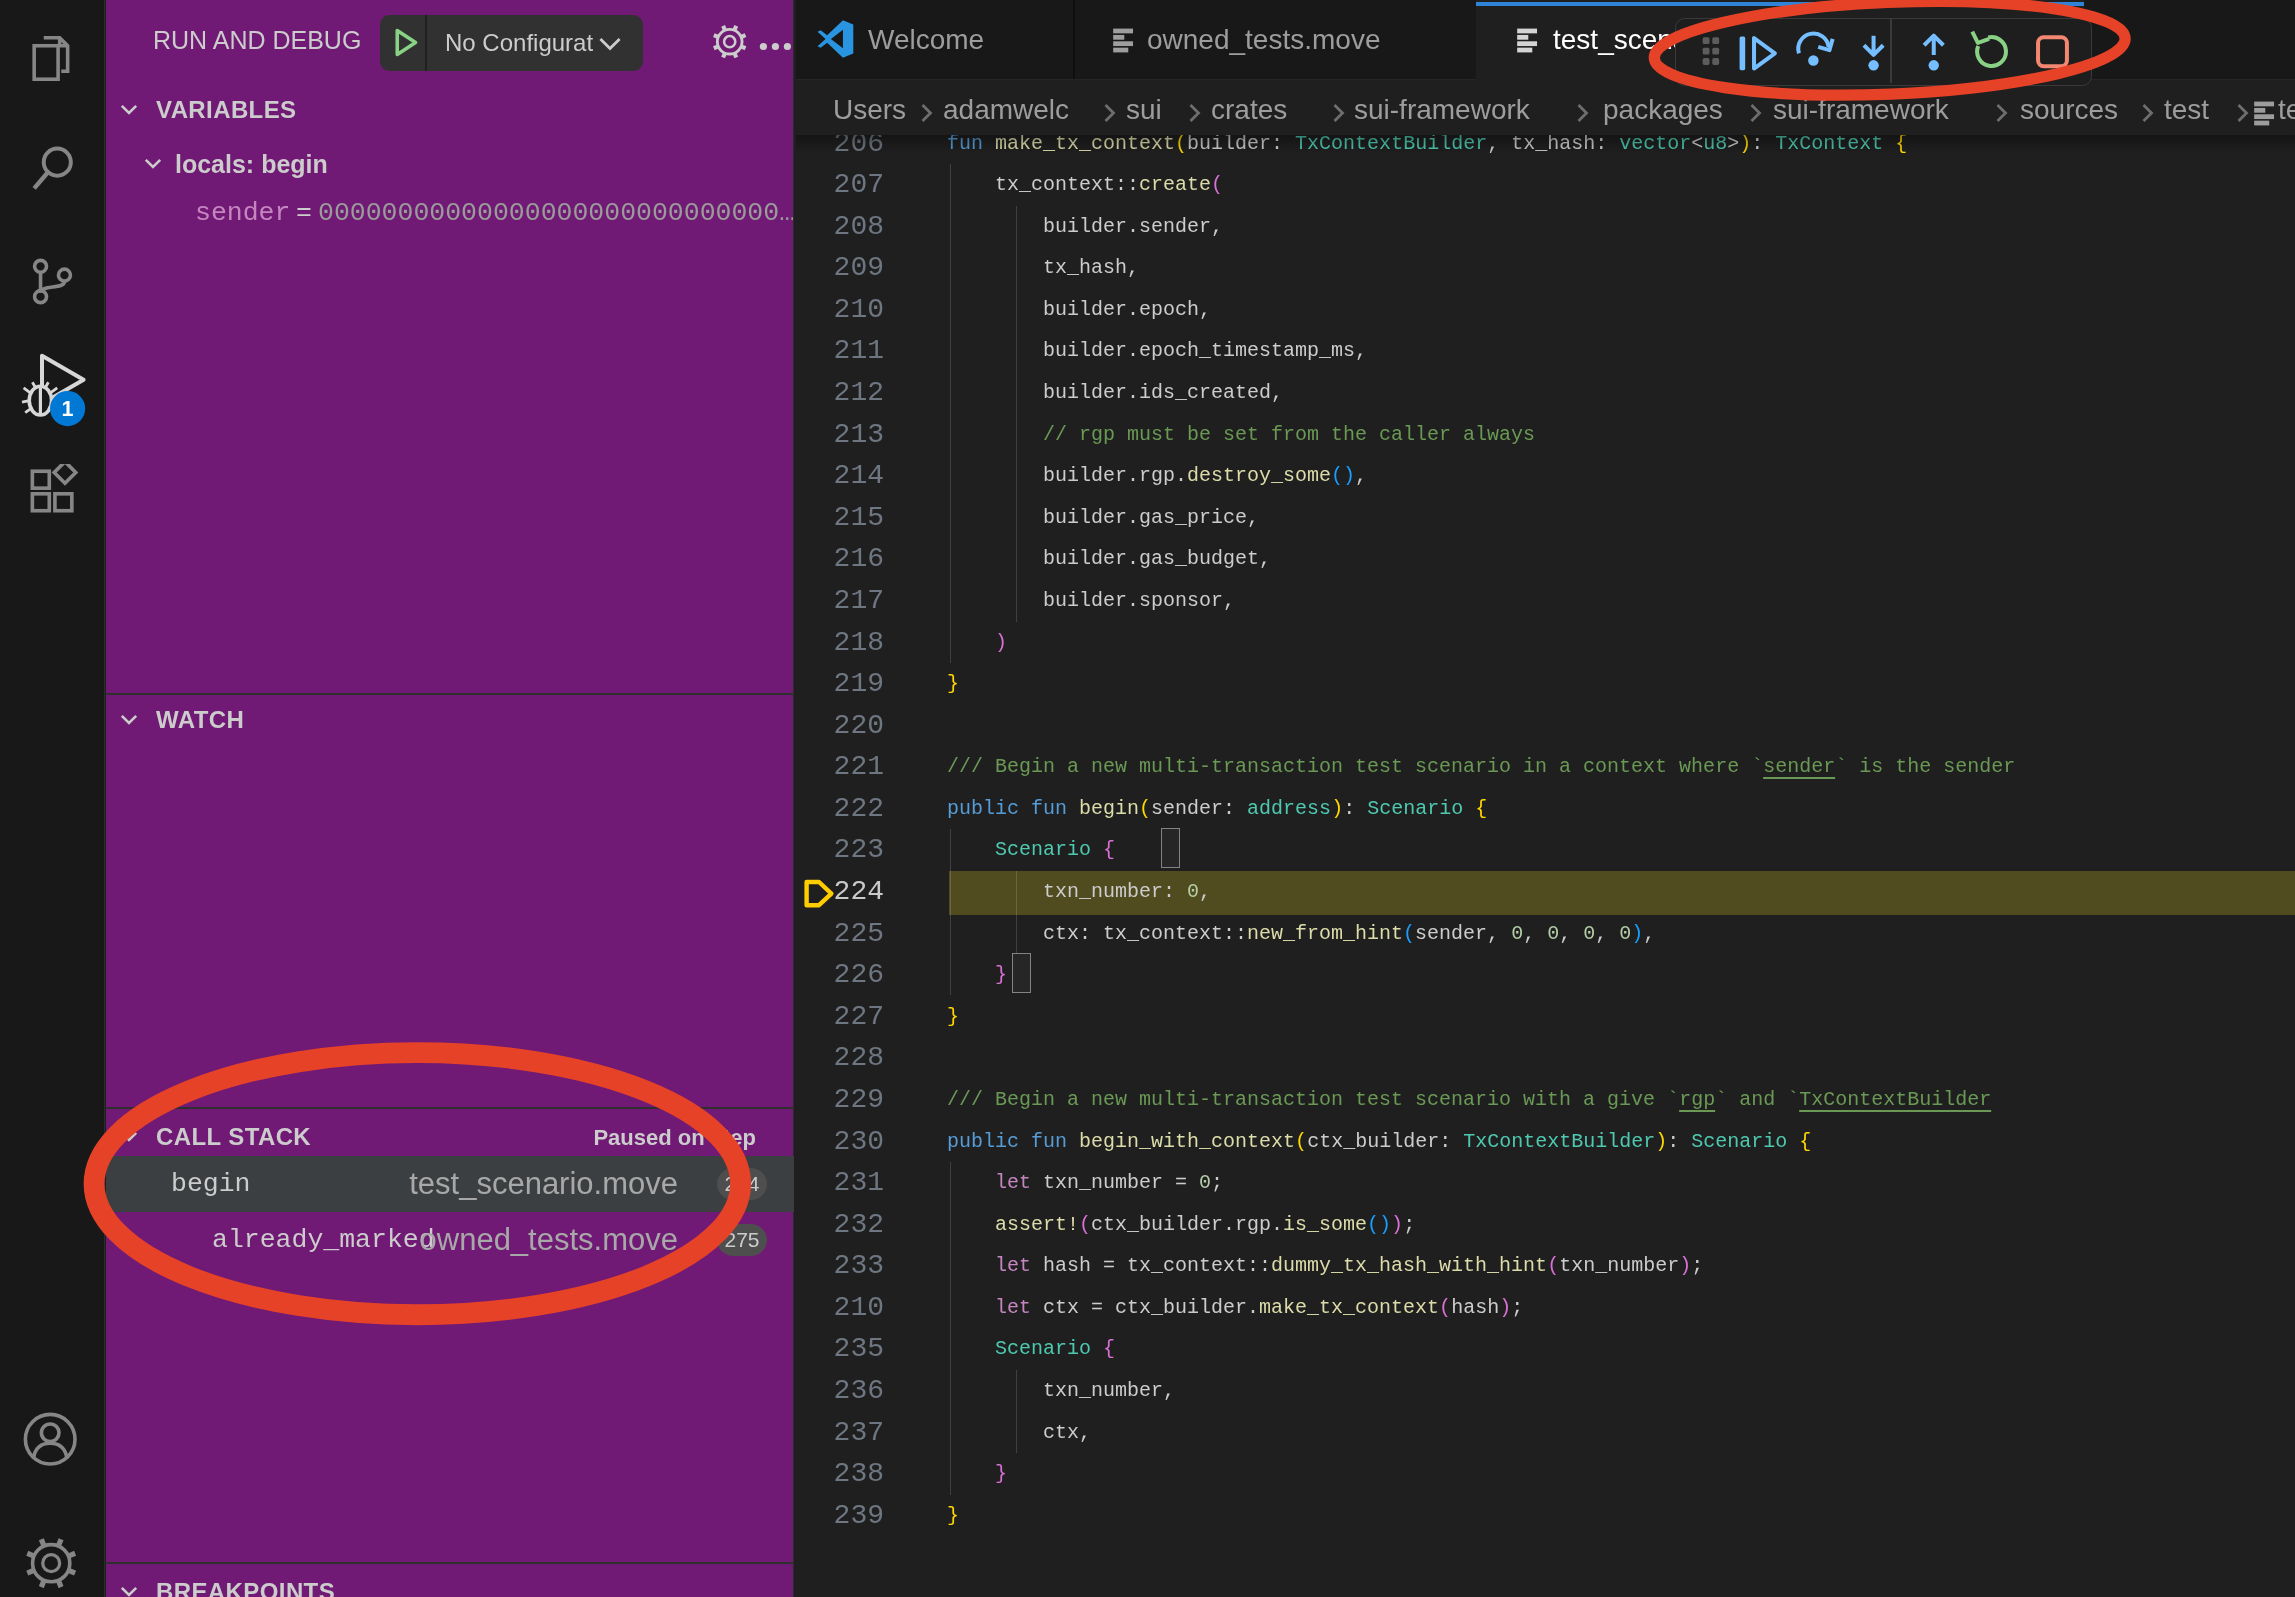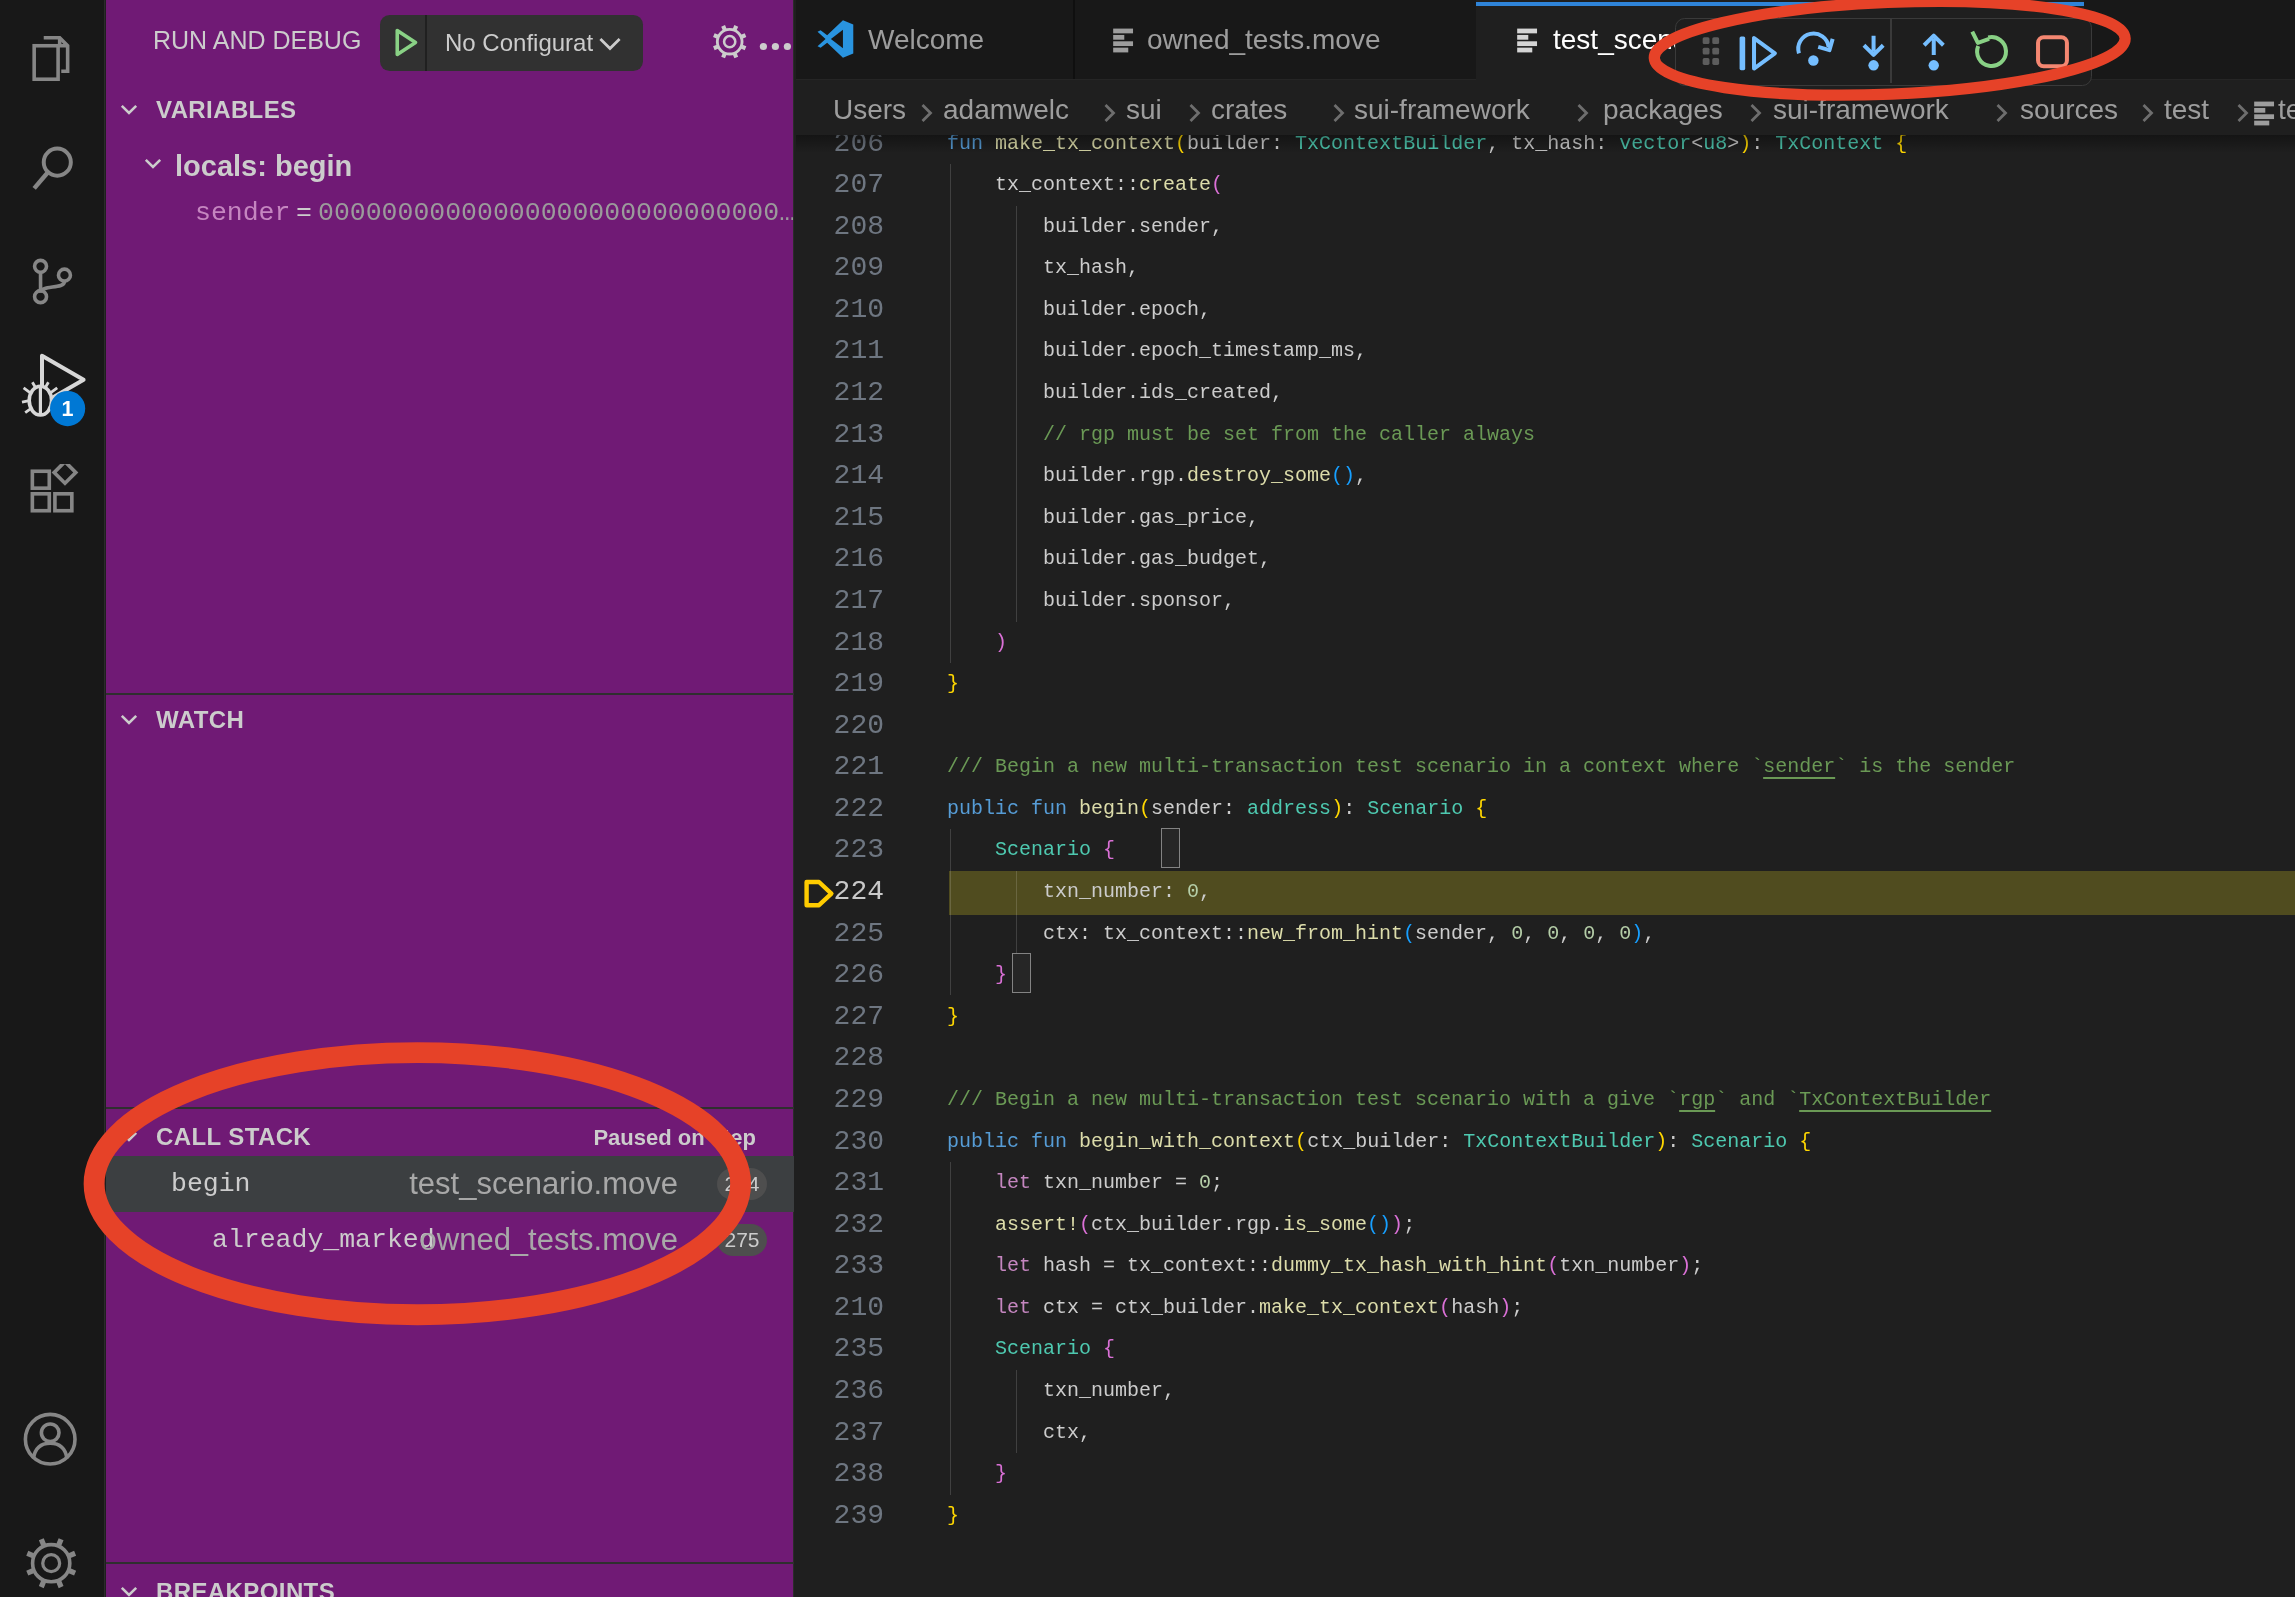--- a/index.html
+++ b/index.html
@@ -86,21 +86,21 @@
       <circle cx="38" cy="8" r="4.5" fill="#ccc"></circle>
     </svg>
 
   <svg style="position:absolute;left:11.3px;top:97px" width="24" height="24" viewBox="0 0 30 30">
       <path d="M6 11 L15 20 L24 11" fill="none" stroke="#cccccc" stroke-width="3.2"></path>
     </svg>
   <div class="sechdr" style="top:96px;">VARIABLES</div>
   <svg style="position:absolute;left:35px;top:151px" width="24" height="24" viewBox="0 0 30 30">
       <path d="M6 11 L15 20 L24 11" fill="none" stroke="#cccccc" stroke-width="3.2"></path>
     </svg>
-  <div style="position:absolute;left:69px;top:150px;font-size:29px;font-weight:bold;color:#cccccc;">locals: begin</div>
+  <div style="position:absolute;left:69px;top:150px;font-size:25px;font-weight:bold;color:#cccccc;">locals: begin</div>
   <div style="position:absolute;left:89px;top:198px;font-family:'Liberation Mono',monospace;font-size:26.5px;color:#c586c0;">sender</div>
   <div style="position:absolute;left:190px;top:198px;font-family:'Liberation Mono',monospace;font-size:26.5px;color:#cccccc;">=</div>
   <div style="position:absolute;left:212px;top:198px;width:475px;overflow:hidden;font-family:'Liberation Mono',monospace;font-size:26.5px;color:#9b9b9b;white-space:nowrap;">00000000000000000000000000000…</div>
 
   <div class="divider" style="top:693px;"></div>
   <svg style="position:absolute;left:11.3px;top:707px" width="24" height="24" viewBox="0 0 30 30">
       <path d="M6 11 L15 20 L24 11" fill="none" stroke="#cccccc" stroke-width="3.2"></path>
     </svg>
   <div class="sechdr" style="top:706px;">WATCH</div>
 

